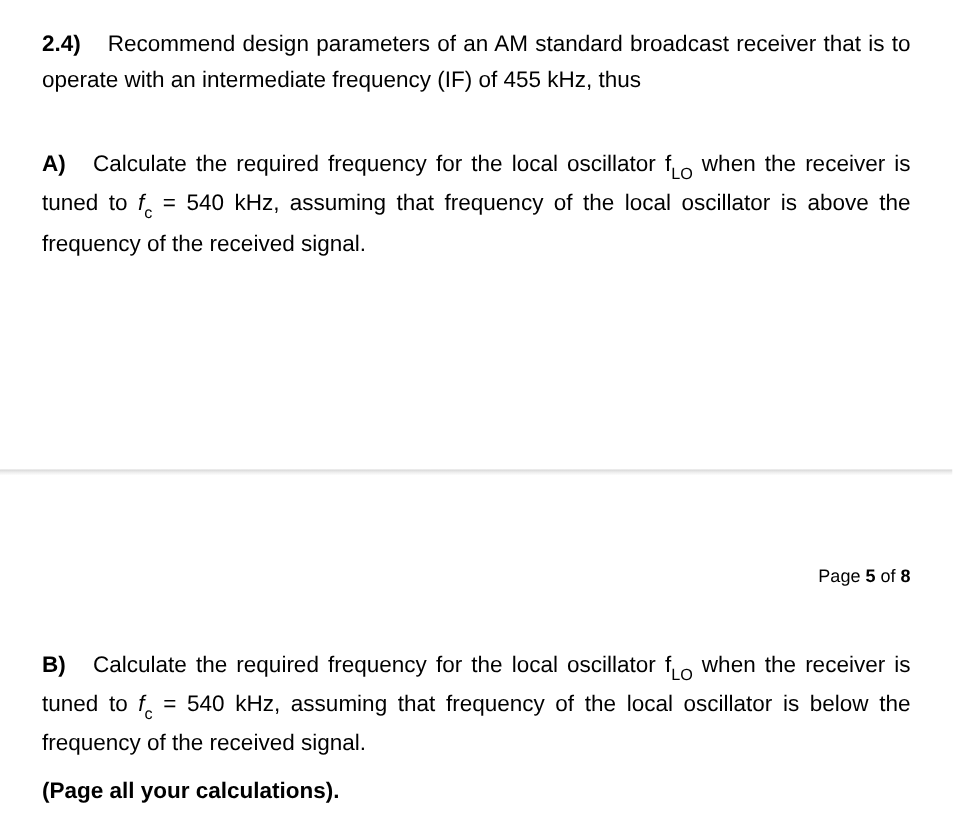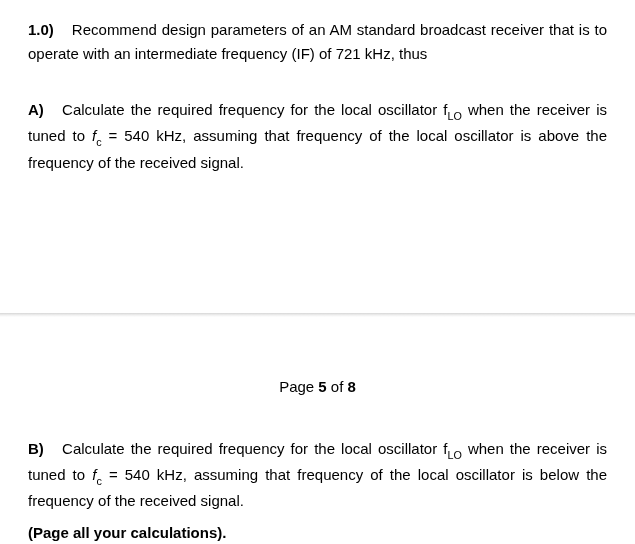--- a/index.html
+++ b/index.html
@@ -48,37 +48,37 @@
     }
     .page-gap {
       height: 130px;
     }
     .divider {
       height: 4px;
       background: linear-gradient(to bottom, #d6d6d6 0%, #ededed 45%, #ffffff 100%);
       margin: 0 -28px 0 -28px;
     }
     .page-num {
-      text-align: center;
-      font-size: 15px;
+      text-align: right;
+      font-size: 12px;
       margin-top: 58px;
       margin-bottom: 38px;
     }
     .page-num .bold {
       font-weight: bold;
     }
     .bold {
       font-weight: bold;
     }
   </style>
 </head>
 <body>
 
 <div class="q-intro">
-  <span class="q-num">1.0)</span><span>Recommend design parameters of an AM standard broadcast receiver that is to operate with an intermediate frequency (IF) of 721 kHz, thus</span>
+  <span class="q-num">2.4)</span><span>Recommend design parameters of an AM standard broadcast receiver that is to operate with an intermediate frequency (IF) of 455 kHz, thus</span>
 </div>
 
 <div class="part">
   <span class="part-label">A)</span>
   <span>&nbsp;&nbsp;</span><span>Calculate the required frequency for the local oscillator f</span><span class="sub-sc">LO</span><span> when the receiver is tuned to </span><span class="italic">f</span><span class="sub">c</span><span> = 540 kHz, assuming that frequency of the local oscillator is above the frequency of the received signal.</span>
 </div>
 
 <div class="page-gap"></div>
 
 <div class="divider"></div>

